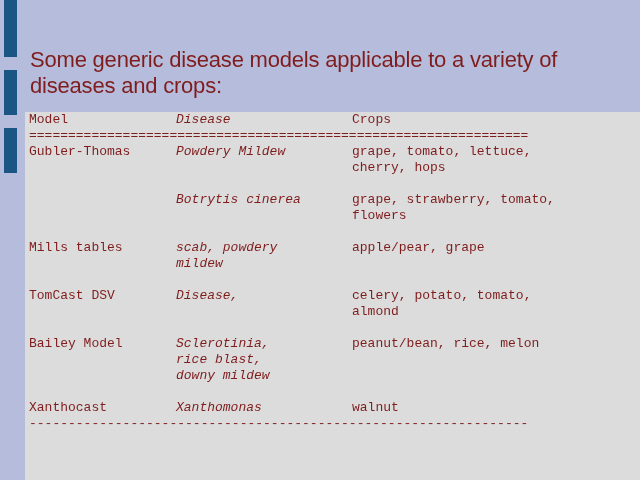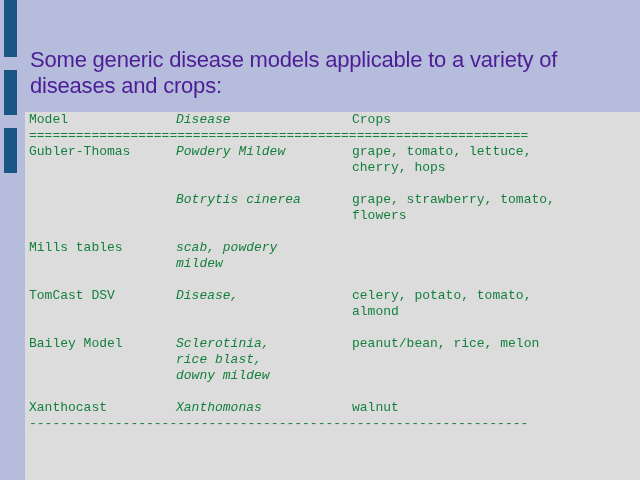--- a/index.html
+++ b/index.html
@@ -27,37 +27,37 @@
   .accent-bar.b3 { top: 128px; height: 45px; }
 
   
   .slide-title {
     position: absolute;
     left: 30px;
     top: 47px;
     width: 580px;
     font-size: 22px;
     line-height: 26px;
-    color: #4c1d95;
+    color: #7f1d1d;
     letter-spacing: -0.2px;
     white-space: pre-line;
   }
 
   
   .table-panel {
     position: absolute;
     left: 25px;
     top: 112px;
     width: 615px;
     height: 368px;
     background: #dcdcdc;
     font-family: "Liberation Mono", "DejaVu Sans Mono", monospace;
     font-size: 13px;
     line-height: 16px;
-    color: #15803d;
+    color: #7f1d1d;
     overflow: hidden;
   }
 
   .mono-row {
     position: relative;
     display: block;
     height: 16px;
     white-space: pre;
   }
 
@@ -92,21 +92,21 @@
 <div class="table-panel">
   <div id="table-body">
       <div class="mono-row"><span class="col-model">Model</span><span class="col-disease">Disease</span><span class="col-crops">Crops</span></div>
       <div class="mono-row"><span class="rule">================================================================</span></div>
       <div class="mono-row"><span class="col-model">Gubler-Thomas</span><span class="col-disease">Powdery Mildew</span><span class="col-crops">grape, tomato, lettuce,</span></div>
       <div class="mono-row"><span class="col-crops">cherry, hops</span></div>
       <div class="spacer"></div>
       <div class="mono-row"><span class="col-disease ital">Botrytis cinerea</span><span class="col-crops">grape, strawberry, tomato,</span></div>
       <div class="mono-row"><span class="col-crops">flowers</span></div>
       <div class="spacer"></div>
-      <div class="mono-row"><span class="col-model">Mills tables</span><span class="col-disease">scab, powdery</span></div>
+      <div class="mono-row"><span class="col-model">Mills tables</span><span class="col-disease">scab, powdery</span><span class="col-crops">apple/pear, grape</span></div>
       <div class="mono-row"><span class="col-disease">mildew</span></div>
       <div class="spacer"></div>
       <div class="mono-row"><span class="col-model">TomCast DSV</span><span class="col-disease ital">Disease,</span><span class="col-crops">celery, potato, tomato,</span></div>
       <div class="mono-row"><span class="col-crops">almond</span></div>
       <div class="spacer"></div>
       <div class="mono-row"><span class="col-model">Bailey Model</span><span class="col-disease ital">Sclerotinia,</span><span class="col-crops">peanut/bean, rice, melon</span></div>
       <div class="mono-row"><span class="col-disease">rice blast,</span></div>
       <div class="mono-row"><span class="col-disease">downy mildew</span></div>
       <div class="spacer"></div>
       <div class="mono-row"><span class="col-model">Xanthocast</span><span class="col-disease ital">Xanthomonas</span><span class="col-crops">walnut</span></div>

